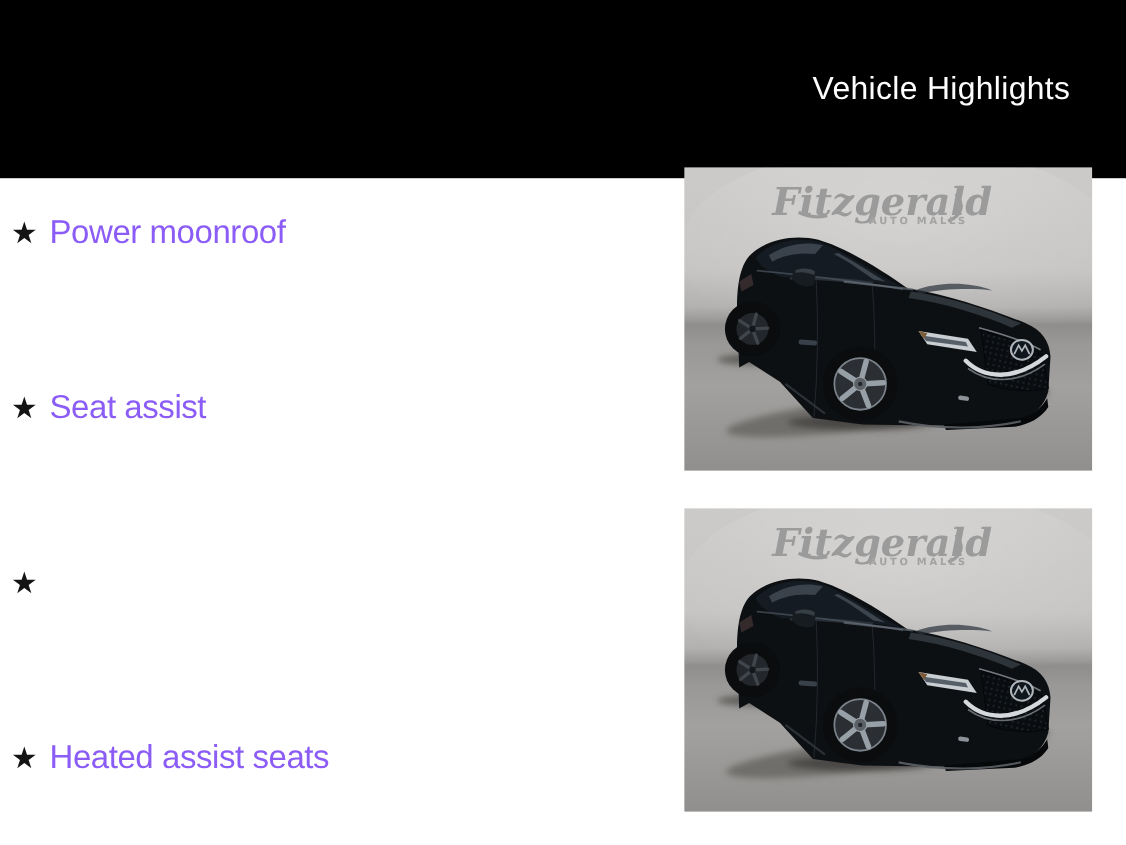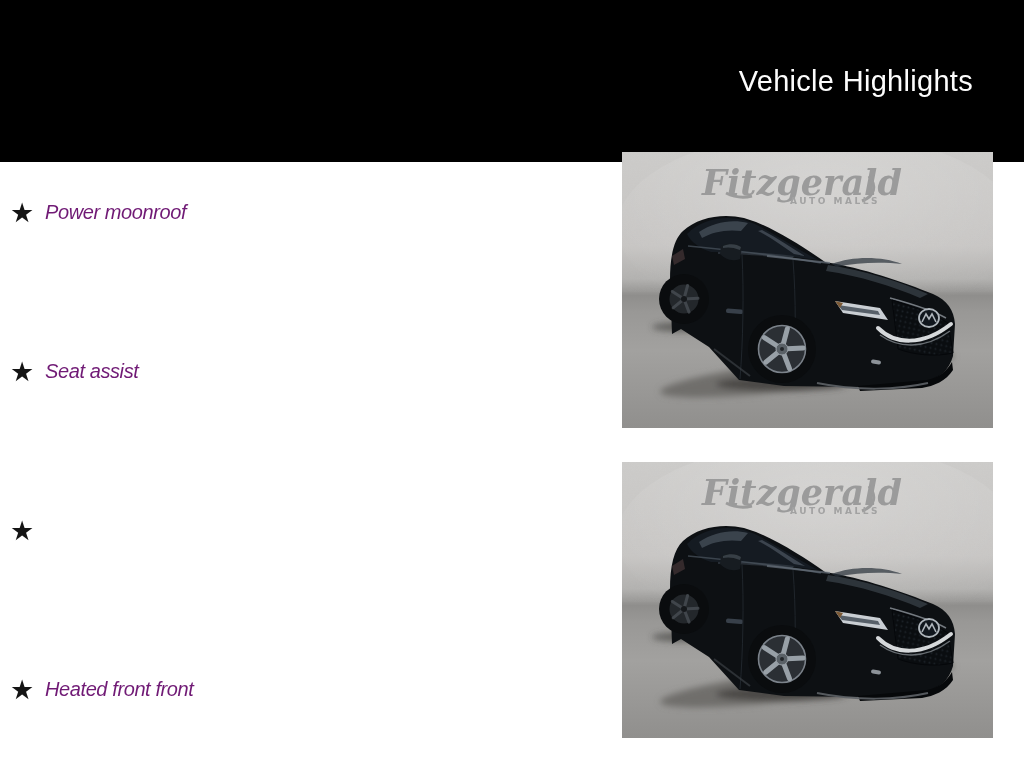--- a/index.html
+++ b/index.html
@@ -26,23 +26,22 @@
   }
   .feature.f1 { top:192px; }
   .feature.f2 { top:351px; }
   .feature.f3 { top:510px; }
   .feature.f4 { top:669px; }
   .feature .star {
     font-size:27px; color:#141414; width:35px; line-height:1;
     font-family:"DejaVu Sans", sans-serif;
   }
   .feature .label {
-    font-size:20px; color:#701a75; letter-spacing:-0.4px;
+    font-size:30px; color:#8b5cf6; letter-spacing:-0.4px;
     font-family:"Liberation Sans", sans-serif;
-    font-style:italic;
   }
   
   .photo {
     position:absolute; left:622px; width:296px; height:276px;
   }
   .photo--1 { top:152px; }
   .photo--2 { top:462px; }
   .photo svg { display:block; width:371px; height:276px; }
   .defs-holder { position:absolute; width:0; height:0; overflow:hidden; }
 </style>
@@ -171,21 +170,21 @@
     </div>
     <div class="feature f2">
       <span class="star">★</span>
       <span class="label">Seat assist</span>
     </div>
     <div class="feature f3">
       <span class="star">★</span>
     </div>
     <div class="feature f4">
       <span class="star">★</span>
-      <span class="label">Heated front front</span>
+      <span class="label">Heated assist seats</span>
     </div>
   </div>
 
   <div class="photo photo--1">
     <svg viewBox="0 0 371 276">
       <rect x="0" y="0" width="371" height="276" fill="url(#bgGrad)"></rect>
       <ellipse cx="195" cy="75" rx="200" ry="95" fill="url(#wallGlow)"></ellipse>
       <rect x="0" y="0" width="371" height="140" filter="url(#grain)" opacity="0.5"></rect>
       <g>
         <text x="180" y="43" text-anchor="middle" font-family="DejaVu Serif, serif" font-style="italic" font-weight="bold" font-size="35" fill="#9b9b9b">Fitzgerald</text>

